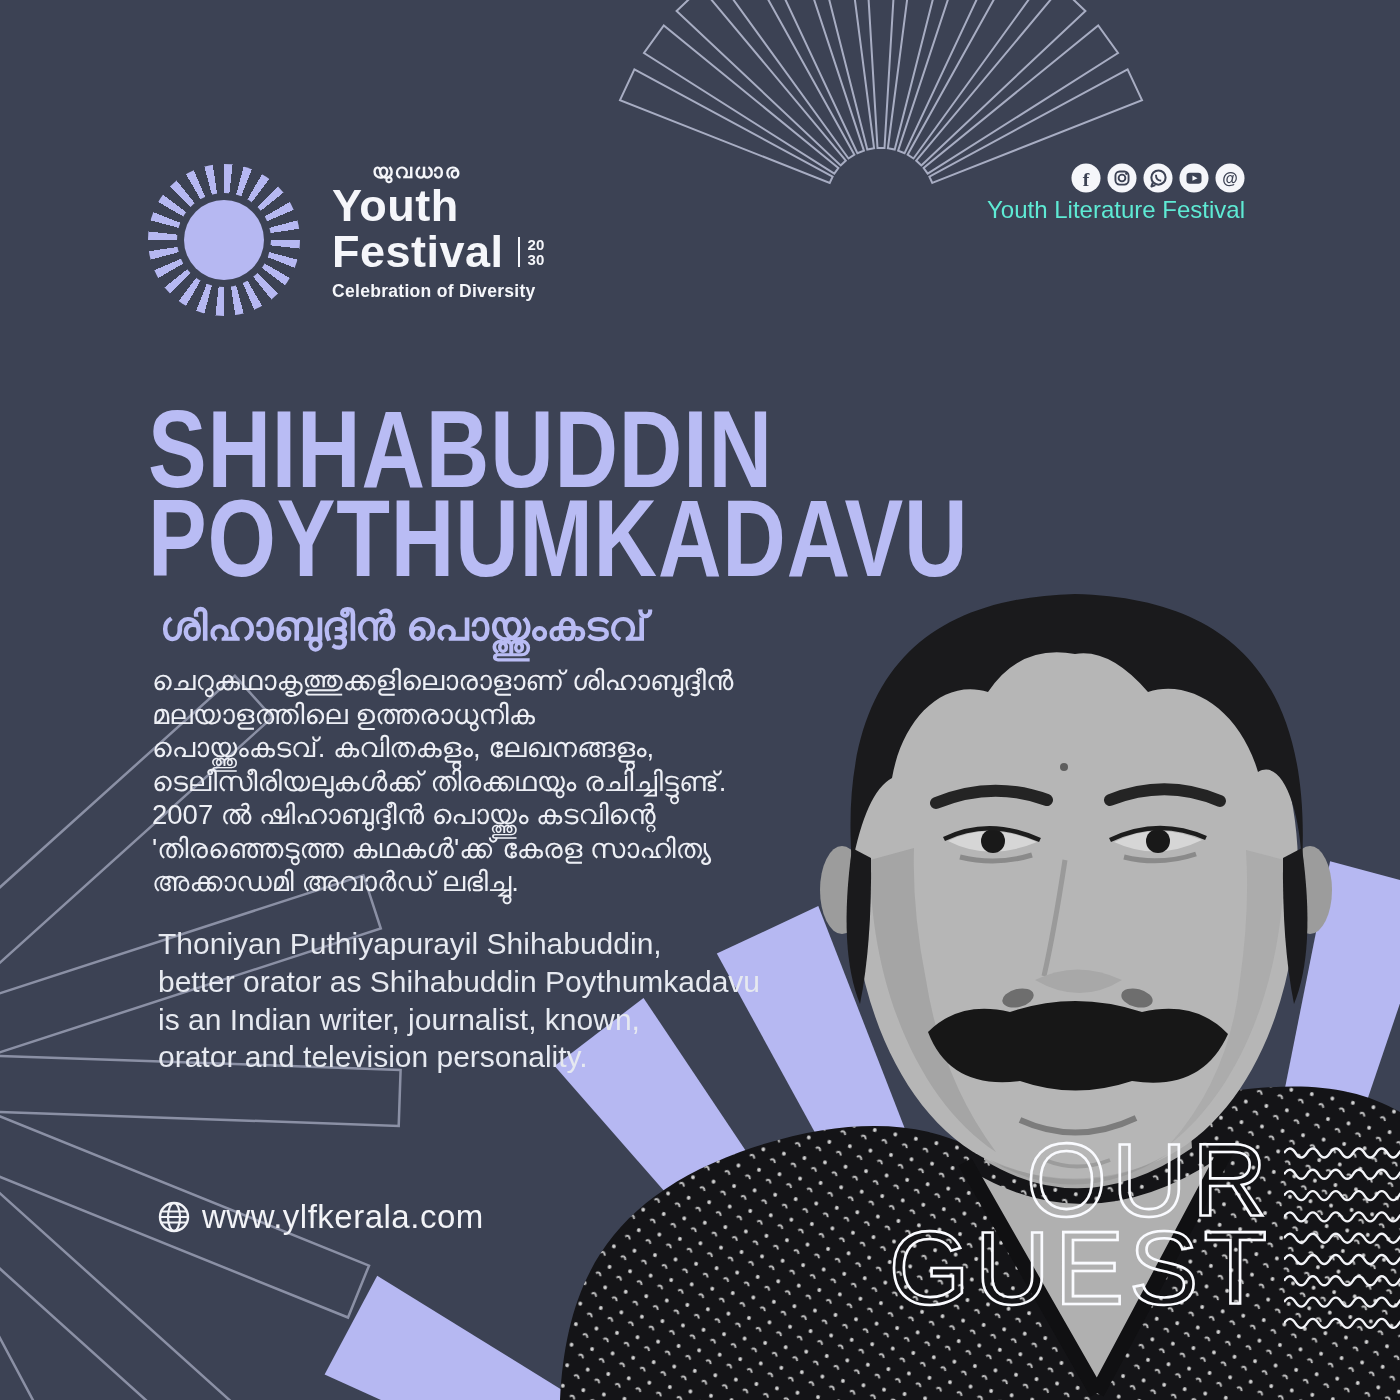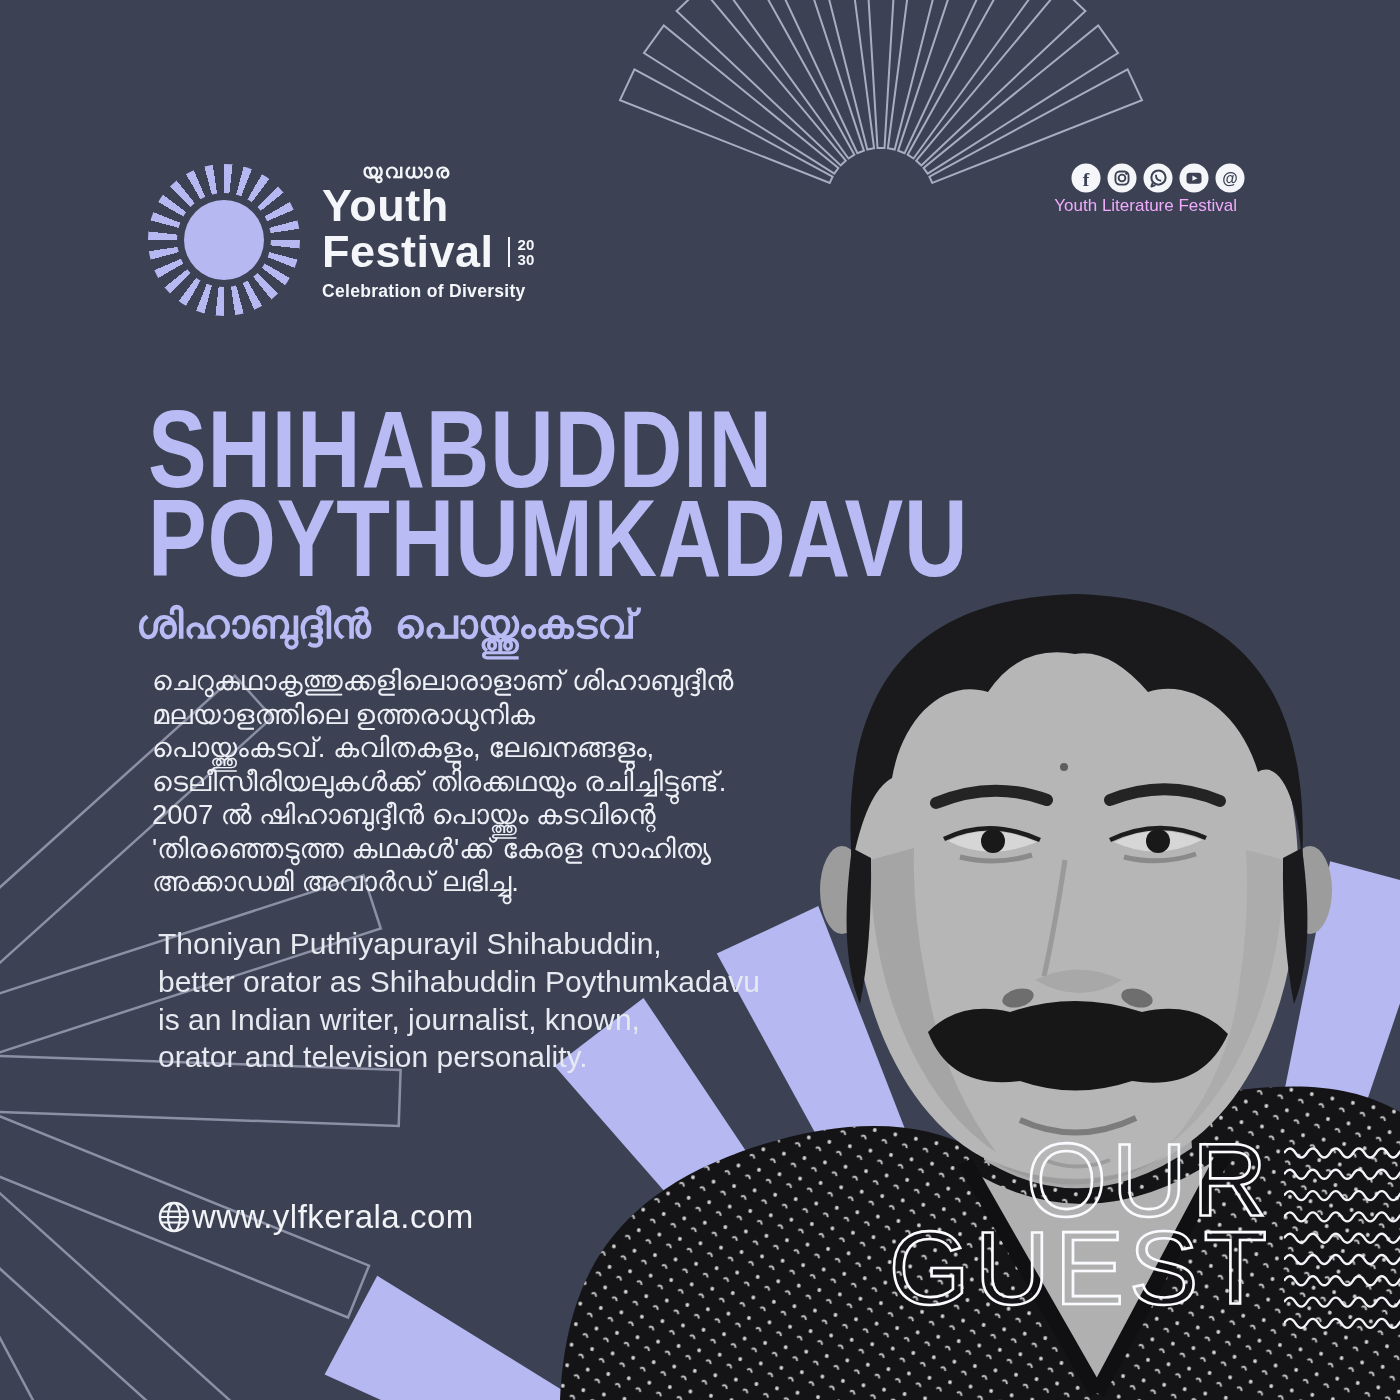--- a/index.html
+++ b/index.html
@@ -8,49 +8,49 @@
   #poster *{box-sizing:border-box;}
   svg{display:block;}
   .abs{position:absolute;}
 
   
   #decor-outline{left:0;top:0;z-index:1;}
   #decor-burst{left:0;top:0;z-index:2;}
   #photo-svg{left:540px;top:560px;z-index:3;}
 
   
-  #logo{left:148px;top:160px;display:flex;z-index:5;}
+  #logo{left:148px;top:160px;display:flex;z-index:5;gap:10px;}
   .logo-burst{width:152px;height:152px;margin-top:4px;border-radius:50%;
     background:repeating-conic-gradient(#b6b8f2 0deg 6.5deg,transparent 6.5deg 15deg);position:relative;}
   .logo-burst::after{content:"";position:absolute;inset:36px;background:#b6b8f2;border-radius:50%;
     box-shadow:0 0 0 7px #3c4254;}
   .logo-text{margin-left:22px;color:#f5f6fa;}
   .logo-ml{font-size:20px;letter-spacing:2px;margin-left:40px;font-weight:700;}
   .logo-line{font-size:45px;line-height:46px;font-weight:700;letter-spacing:.5px;}
   .logo-festival-row{display:flex;}
   .logo-year{display:flex;align-items:center;margin-left:14px;}
   .logo-year .bar{width:2px;height:30px;background:#f5f6fa;margin-right:8px;}
   .logo-year .nums{font-size:15px;line-height:15px;font-weight:700;}
   .logo-tagline{font-size:17.5px;font-weight:600;margin-top:6px;letter-spacing:.3px;}
 
   
   #social{right:155px;top:163px;display:flex;gap:6px;z-index:5;}
   .sicon{width:30px;height:30px;}
-  #social-label{right:163px;top:196px;color:#f0abfc;font-size:17px;font-weight:500;z-index:5;}
+  #social-label{right:155px;top:196px;color:#5eead4;font-size:24px;font-weight:500;z-index:5;}
 
   
   #title{left:148px;top:404px;color:#b9bcf4;font-weight:700;font-size:110px;line-height:89px;
     transform:scaleX(.8);transform-origin:left top;letter-spacing:1px;white-space:nowrap;z-index:6;}
-  #subtitle{left:136px;top:604px;color:#b9bcf4;font-size:40px;font-weight:600;z-index:6;font-family:Liberation Mono, monospace;}
+  #subtitle{left:160px;top:604px;color:#b9bcf4;font-size:40px;font-weight:600;z-index:6;}
   #bio-ml{left:152px;top:664px;color:#edeff5;font-size:27.5px;line-height:33.5px;z-index:6;}
   #bio-en{left:158px;top:919px;color:#e6e9f0;font-size:30px;line-height:37.8px;z-index:6;margin-top:6px;}
   #bio-ml div,#bio-en div{white-space:nowrap;}
 
   
-  #website{left:156px;top:1198px;display:flex;align-items:center;z-index:6;}
+  #website{left:156px;top:1198px;display:flex;align-items:center;gap:10px;z-index:6;}
   #website .url{color:#f2f3f7;font-size:33px;font-weight:500;letter-spacing:.5px;}
   #our-guest{right:128px;top:1136px;text-align:right;color:transparent;
     -webkit-text-stroke:2.6px #fafbff;font-size:104px;line-height:88px;font-weight:400;
     letter-spacing:5px;z-index:7;white-space:nowrap;}
   #waves{left:1284px;top:1147px;z-index:7;}
 </style>
 </head>
 <body>
 
 <div id="poster">

